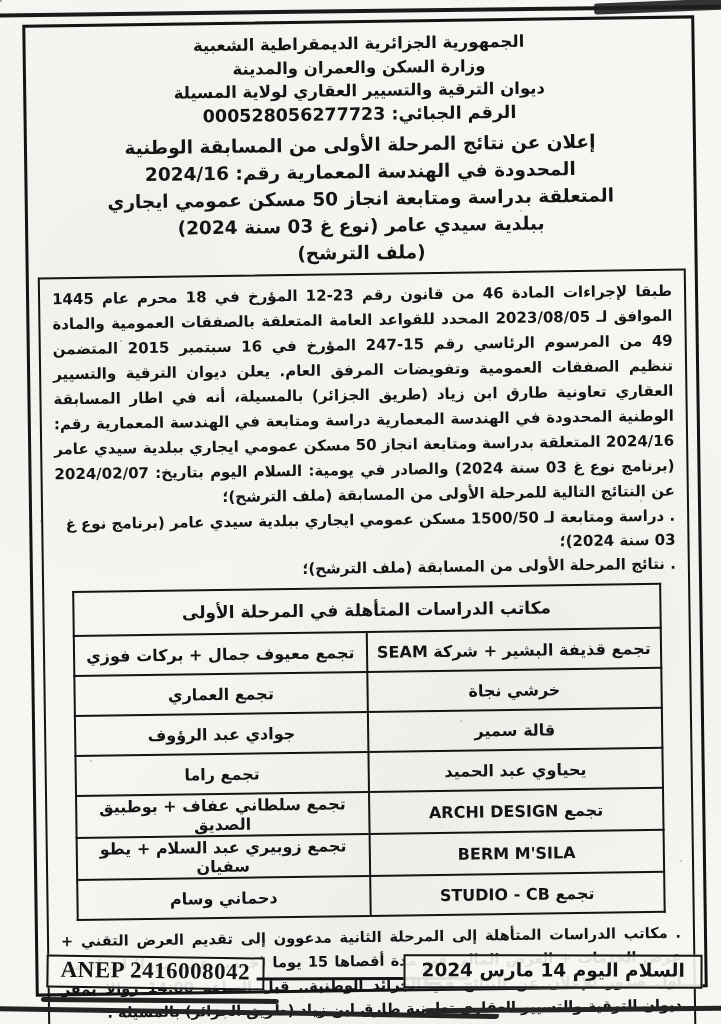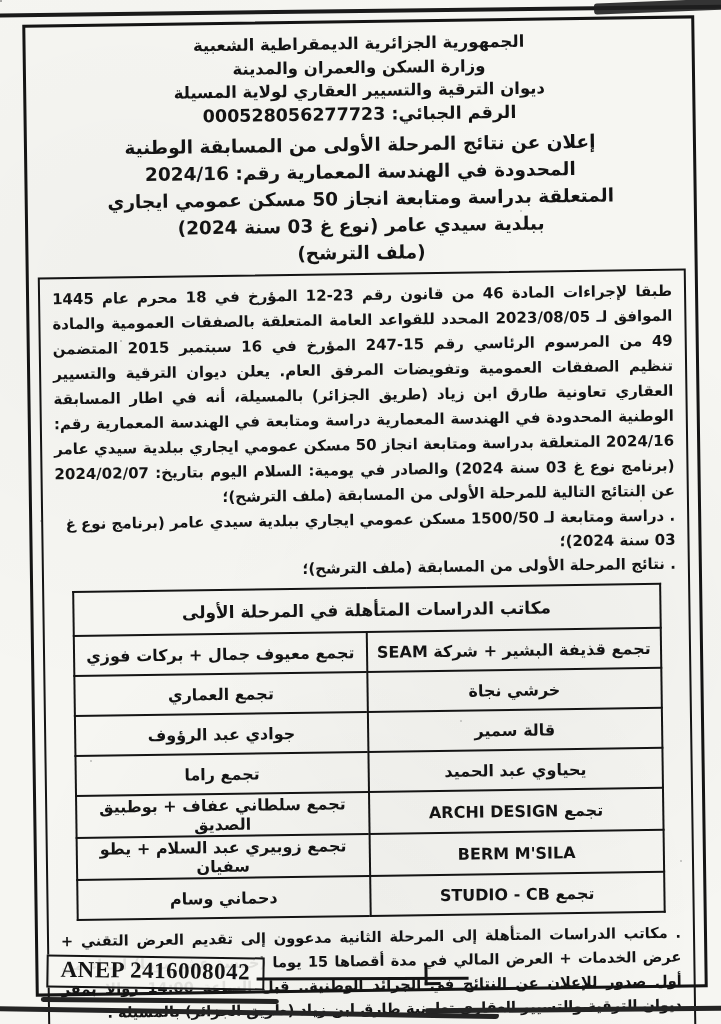--- a/index.html
+++ b/index.html
@@ -122,18 +122,19 @@
         <div>. حدد يوم فتح العروض التقنية في نفس يوم ايداع الملفات على الساعة 14:30 سا زوالا بمقر ديوان الترقية والتسيير العقاري تعاونية طارق ابن زياد ( طريق الجزائر ) بالمسيلة .</div>
 
       </div>
     </div>
 
     <div class="footer-row">
       <div class="anep-box" dir="ltr">ANEP 2416008042</div>
       <div class="anep-underline"></div>
       <div class="mid-line"></div>
       <div class="date-tick"></div>
+      <div class="date-box">السلام اليوم 14 مارس 2024</div>
     </div>
   </div>
 
   <div class="wave1"></div>
   <div class="wave2"></div>
 </div>
 
 </body></html>

